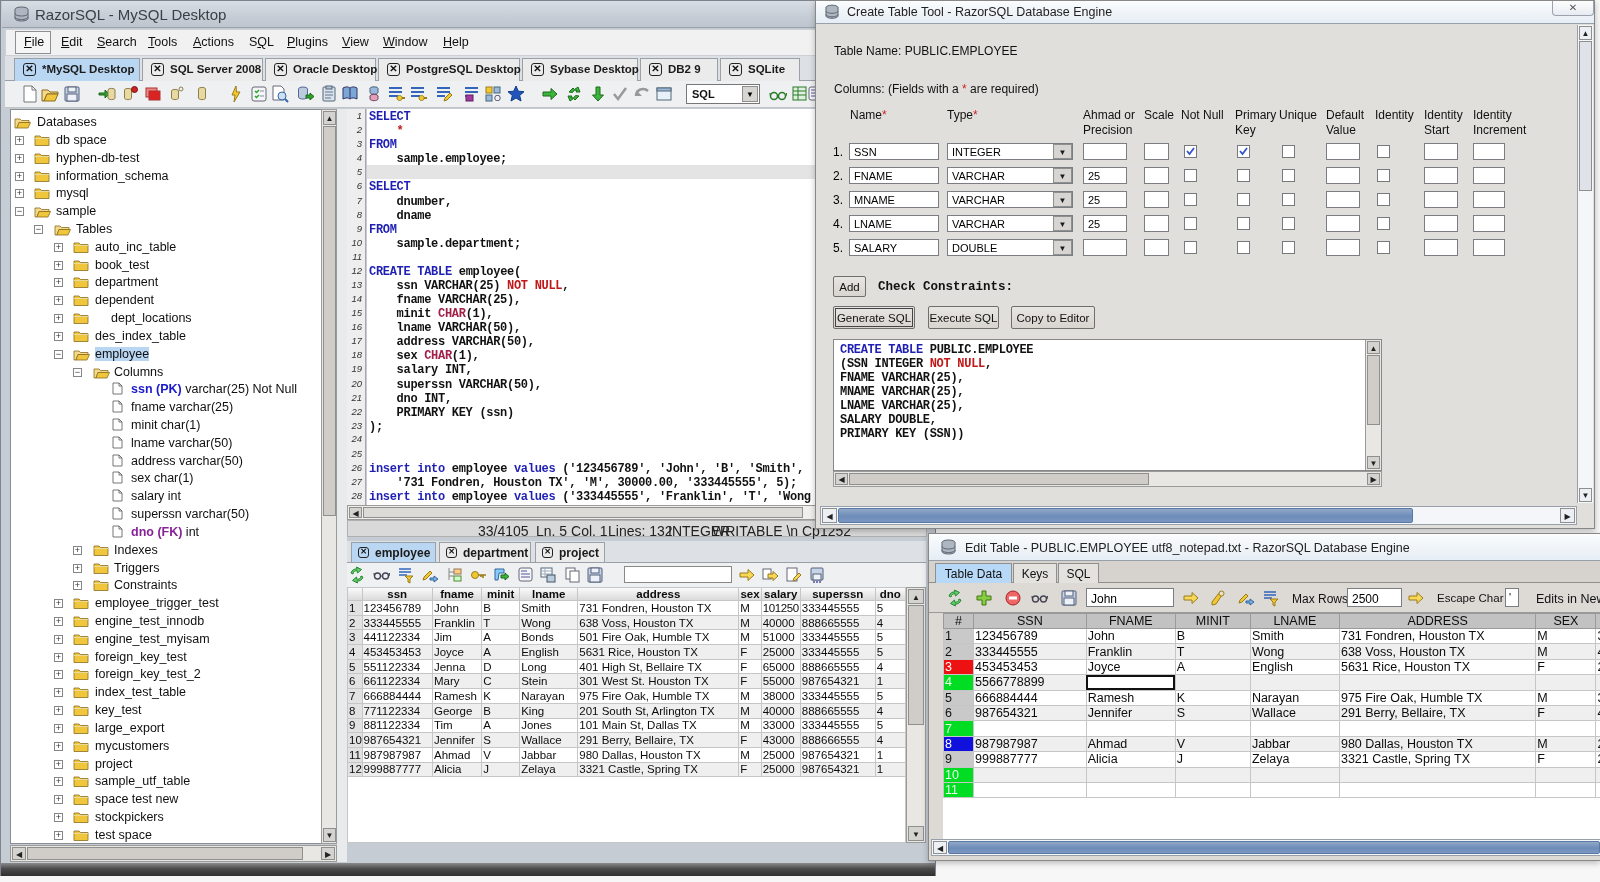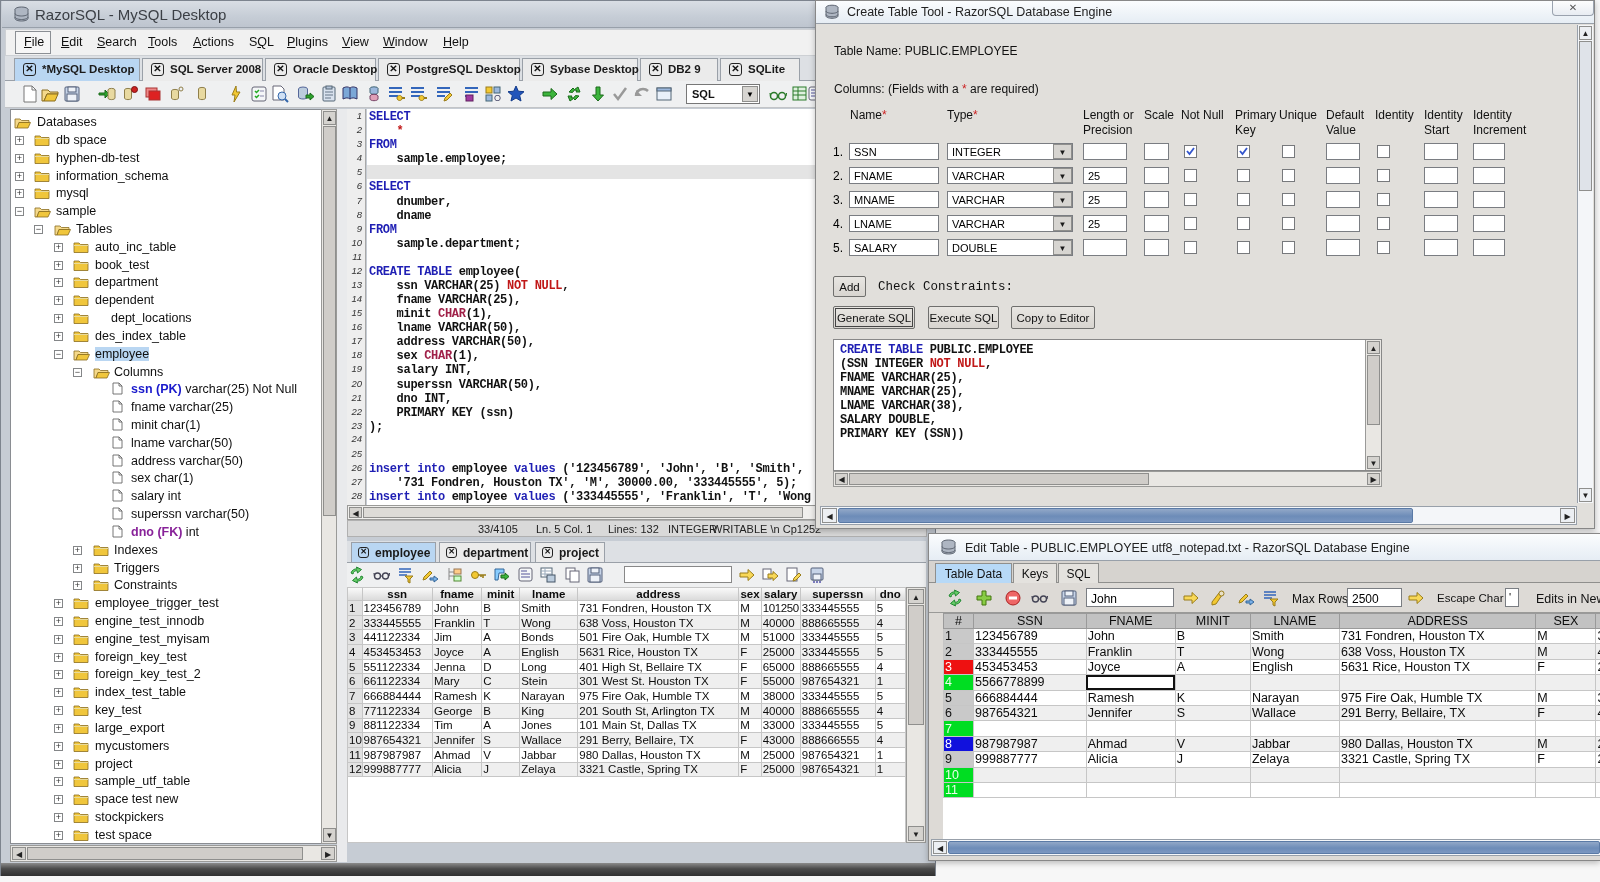--- a/index.html
+++ b/index.html
@@ -1,20 +1,20 @@
 <!DOCTYPE html>
 <html><head>
 <meta charset="utf-8">
 <style>
 * { margin:0; padding:0; box-sizing:border-box; }
 html,body { width:1600px; height:882px; overflow:hidden; background:#f7f7f7;
   font-family:"Liberation Sans", sans-serif; }
 .abs { position:absolute; }
 #stage { position:relative; width:1600px; height:882px; }
-.mono { font-family:"Liberation Mono", monospace; }
+.mono { font-family:"Liberation Mono", monospace;font-weight:bold; }
 
 #main { left:0; top:0; width:936px; height:876px;
   background:#c6ccd4; border:1px solid #7d848e; }
 #mtitle { left:1px; top:0; width:934px; height:27px;
   background:linear-gradient(#d9dee4,#c6cdd6 60%,#bec5cf);
   border-bottom:1px solid #98a0aa; color:#3b3f45; }
 #mtitle .txt { position:absolute; left:33px; top:5px; font-size:15px; }
 .menubar { left:4px; top:28px; width:928px; height:27px; background:#f1f1f1;
   border:1px solid #cdd0d4; }
 .menubar span { position:absolute; top:5px; font-size:12.5px; color:#111; }
@@ -662,21 +662,21 @@
 <div class="eline" style="top:353.0px"><span class="kw">insert into</span> employee <span class="kw">values</span> ('123456789', 'John', 'B', 'Smith',</div>
 <div class="eline" style="top:367.1px">    '731 Fondren, Houston TX', 'M', 30000.00, '333445555', 5);</div>
 <div class="eline" style="top:381.2px"><span class="kw">insert into</span> employee <span class="kw">values</span> ('333445555', 'Franklin', 'T', 'Wong</div>
 </div>
 
     <div class="sb-h" style="left:346px;top:504px;width:580px;height:15px;background:#f0efed">
       <div class="sb-btn" style="left:1px;top:1px;width:13px;height:11px;line-height:11px">◀</div>
       <div class="sb-thumb" style="left:15px;top:1px;width:440px;height:11px;background:#dddbd7"></div>
     </div>
 
-    <div class="abs" style="left:346px;top:519px;width:580px;height:17px;background:#d9d9d9;border:1px solid #b0b0b0;font-size:11px;color:#222">
+    <div class="abs" style="left:346px;top:519px;width:580px;height:17px;background:#d9d9d9;border:1px solid #b0b0b0;font-size:14px;color:#222">
       <span class="abs" style="left:130px;top:2px">33/4105</span>
       <span class="abs" style="left:188px;top:2px">Ln. 5 Col. 1</span>
       <span class="abs" style="left:260px;top:2px">Lines: 132</span>
       <span class="abs" style="left:320px;top:2px">INTEGER</span>
       <span class="abs" style="left:364px;top:2px">WRITABLE  \n  Cp1252</span>
     </div>
 
     <div class="abs" id="results" style="left:346px;top:540px;width:579px;height:302px">
 <div class="abs" style="left:0;top:0;width:579px;height:22px;background:#dde0e4;border-bottom:1px solid #9aa0a8">
 <div class="rtab act" style="left:4px;width:85px">
@@ -939,21 +939,21 @@
           <path d="M2 3.5v8.5c0 1.3 2.7 2.3 6 2.3s6-1 6-2.3V3.5" fill="#aeb6c2" stroke="#5c6470"></path>
           <path d="M2 7c0 1.3 2.7 2.3 6 2.3S14 8.3 14 7M2 10.5c0 1.3 2.7 2.3 6 2.3s6-1 6-2.3" fill="none" stroke="#5c6470"></path>
         </svg>
 <span class="abs" style="left:31px;top:4px;font-size:12.5px;color:#222">Create Table Tool - RazorSQL Database Engine</span>
 <div class="abs" style="left:736px;top:0;width:42px;height:15px;background:linear-gradient(#fdfdfd,#e8ecf2);border:1px solid #9aa2ae;border-top:none;border-radius:0 0 4px 4px;text-align:center;font-size:10px;color:#555;line-height:13px">✕</div>
 </div>
 <span class="abs" style="left:18px;top:43px;font-size:12px;color:#111">Table Name: PUBLIC.EMPLOYEE</span>
 <span class="abs" style="left:18px;top:81px;font-size:12px;color:#111">Columns: (Fields with a <span style="color:#c22">*</span> are required)</span>
 <span class="abs" style="left:34px;top:107px;font-size:12px;color:#111">Name<span style="color:#c22">*</span></span>
 <span class="abs" style="left:131px;top:107px;font-size:12px;color:#111">Type<span style="color:#c22">*</span></span>
-<span class="abs" style="left:267px;top:107px;font-size:12px;color:#111">Length or</span>
+<span class="abs" style="left:267px;top:107px;font-size:12px;color:#111">Ahmad or</span>
 <span class="abs" style="left:267px;top:122px;font-size:12px;color:#111">Precision</span>
 <span class="abs" style="left:328px;top:107px;font-size:12px;color:#111">Scale</span>
 <span class="abs" style="left:365px;top:107px;font-size:12px;color:#111">Not Null</span>
 <span class="abs" style="left:419px;top:107px;font-size:12px;color:#111">Primary</span>
 <span class="abs" style="left:419px;top:122px;font-size:12px;color:#111">Key</span>
 <span class="abs" style="left:463px;top:107px;font-size:12px;color:#111">Unique</span>
 <span class="abs" style="left:510px;top:107px;font-size:12px;color:#111">Default</span>
 <span class="abs" style="left:510px;top:122px;font-size:12px;color:#111">Value</span>
 <span class="abs" style="left:559px;top:107px;font-size:12px;color:#111">Identity</span>
 <span class="abs" style="left:608px;top:107px;font-size:12px;color:#111">Identity</span>
@@ -1066,21 +1066,21 @@
 <div class="btn" style="left:17px;top:275px;width:33px;height:21px;line-height:21px">Add</div>
 <span class="abs mono" style="left:62px;top:279px;font-size:12.5px;color:#111">Check Constraints:</span>
 <div class="btn" style="left:17px;top:305px;width:82px;height:23px;line-height:23px;outline:1px solid #444;outline-offset:-3px">Generate SQL</div>
 <div class="btn" style="left:112px;top:305px;width:71px;height:23px;line-height:23px">Execute SQL</div>
 <div class="btn" style="left:195px;top:305px;width:84px;height:23px;line-height:23px">Copy to Editor</div>
 <div class="abs" style="left:17px;top:338px;width:549px;height:132px;background:#fff;border:1px solid #888">
 <div class="abs mono" style="left:6px;top:3px;font-size:12px;font-weight:bold;letter-spacing:-0.3px;color:#111;white-space:pre"><span class="kw">CREATE TABLE</span> PUBLIC.EMPLOYEE</div>
 <div class="abs mono" style="left:6px;top:17px;font-size:12px;font-weight:bold;letter-spacing:-0.3px;color:#111;white-space:pre">(SSN INTEGER <span class="rd">NOT NULL</span>,</div>
 <div class="abs mono" style="left:6px;top:31px;font-size:12px;font-weight:bold;letter-spacing:-0.3px;color:#111;white-space:pre">FNAME VARCHAR(25),</div>
 <div class="abs mono" style="left:6px;top:45px;font-size:12px;font-weight:bold;letter-spacing:-0.3px;color:#111;white-space:pre">MNAME VARCHAR(25),</div>
-<div class="abs mono" style="left:6px;top:59px;font-size:12px;font-weight:bold;letter-spacing:-0.3px;color:#111;white-space:pre">LNAME VARCHAR(38),</div>
+<div class="abs mono" style="left:6px;top:59px;font-size:12px;font-weight:bold;letter-spacing:-0.3px;color:#111;white-space:pre">LNAME VARCHAR(25),</div>
 <div class="abs mono" style="left:6px;top:73px;font-size:12px;font-weight:bold;letter-spacing:-0.3px;color:#111;white-space:pre">SALARY DOUBLE,</div>
 <div class="abs mono" style="left:6px;top:87px;font-size:12px;font-weight:bold;letter-spacing:-0.3px;color:#111;white-space:pre">PRIMARY KEY (SSN))</div>
 <div class="sb-v" style="right:0;top:0;width:16px;height:130px;border:none;border-left:1px solid #9a9a98">
 <div class="sb-btn" style="left:1px;top:1px;width:13px;height:13px;line-height:13px">▲</div>
 <div class="sb-btn" style="left:1px;bottom:1px;width:13px;height:13px;line-height:13px">▼</div>
 <div class="sb-thumb" style="left:1px;top:15px;width:13px;height:70px"></div>
         </div>
 </div>
 <div class="sb-h" style="left:17px;top:470px;width:549px;height:16px">
 <div class="sb-btn" style="left:1px;top:1px;width:13px;height:12px;line-height:12px">◀</div>

